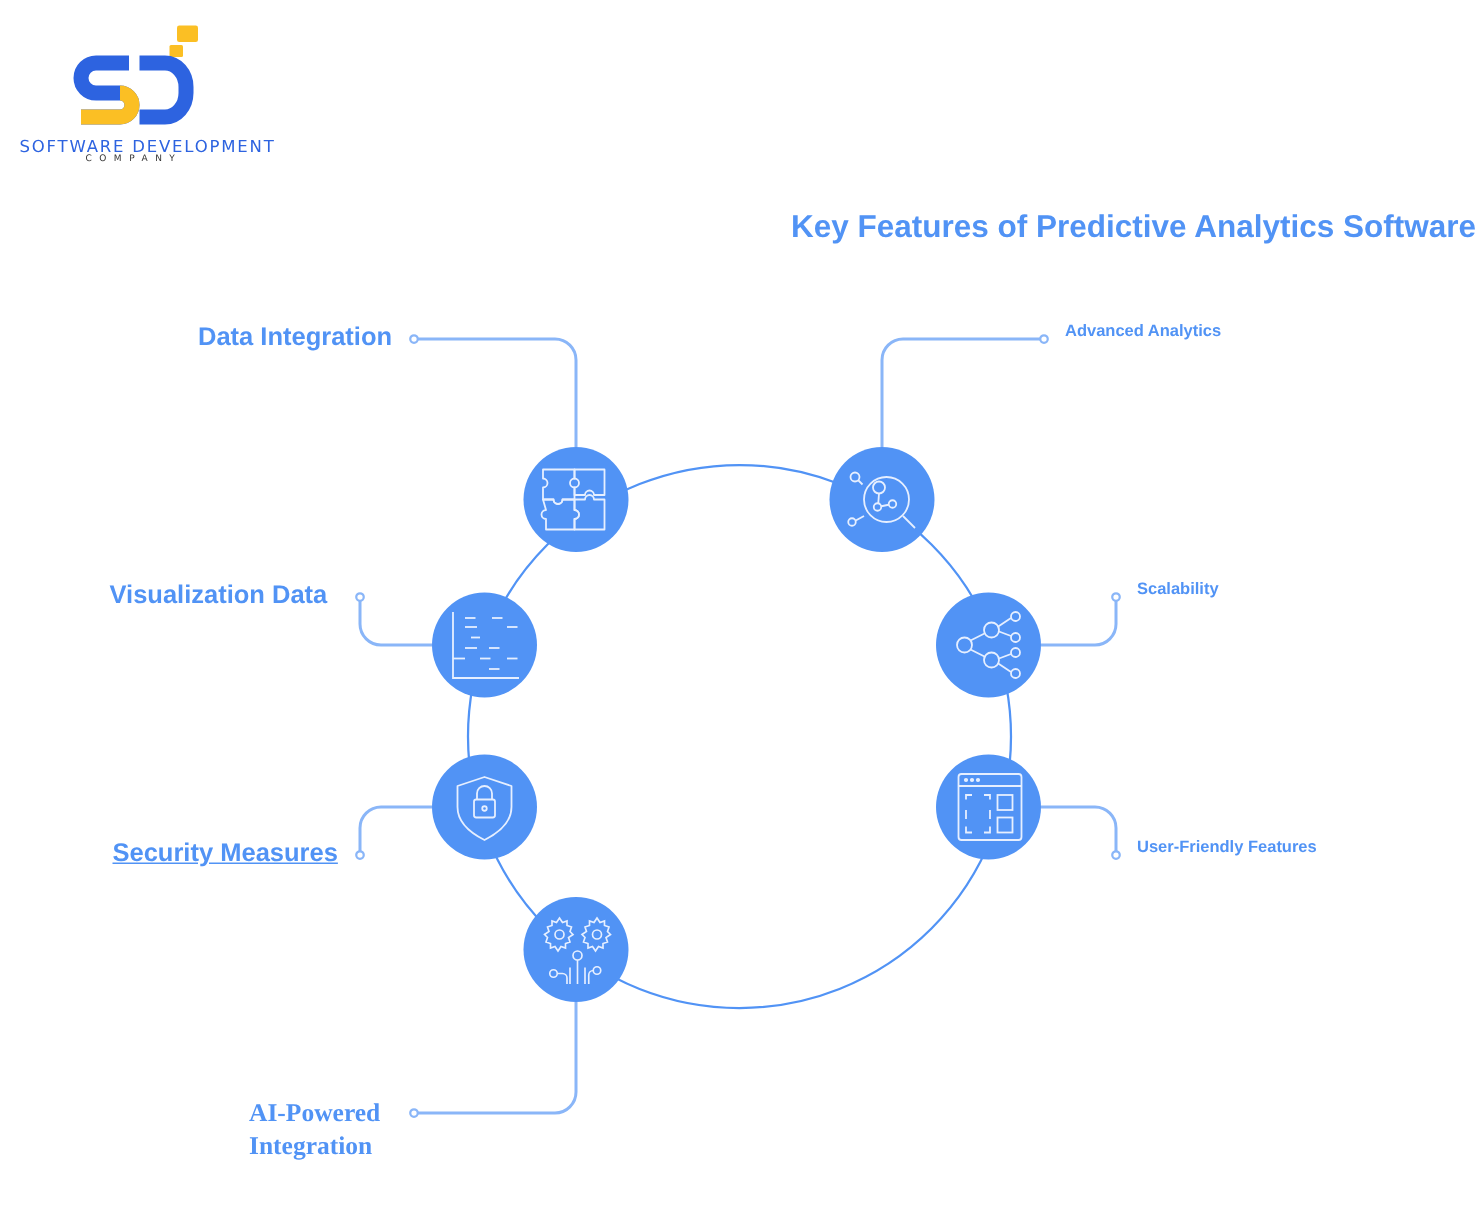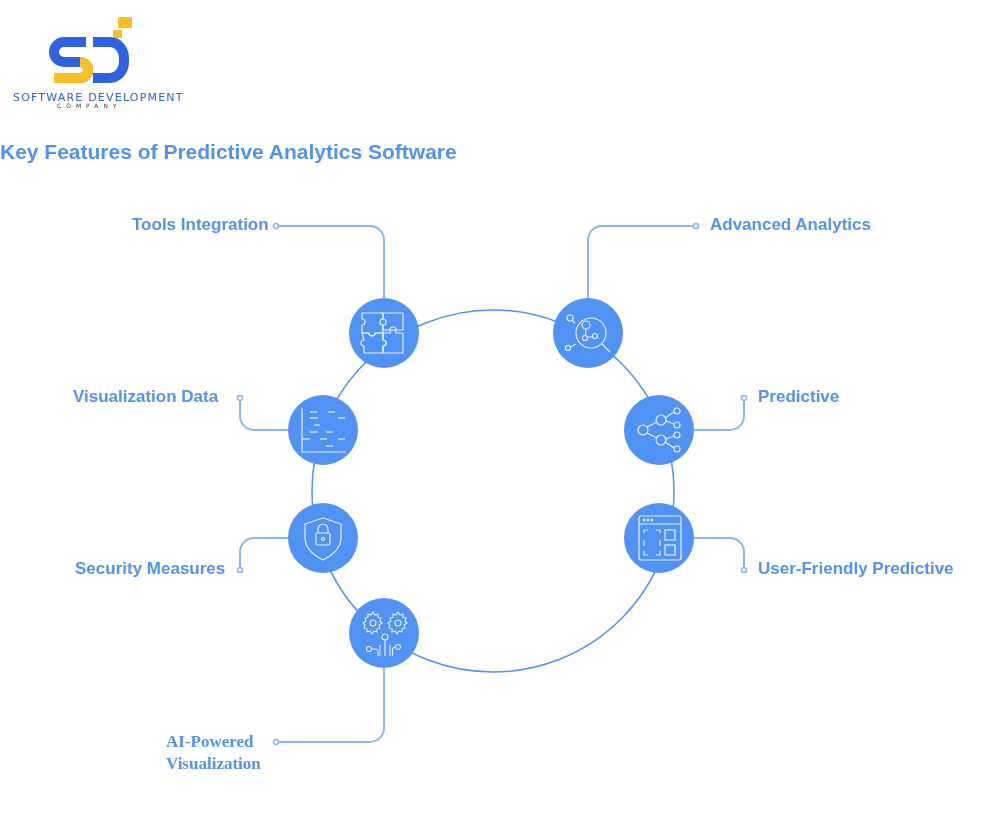--- a/index.html
+++ b/index.html
@@ -1,24 +1,24 @@
 <!DOCTYPE html>
 <html><head>
 <meta charset="utf-8">
 <style>
   html, body { margin:0; padding:0; background:#ffffff; }
   body { width:984px; height:814px; position:relative; overflow:hidden; font-family:"Liberation Sans", sans-serif; }
   .logo { position:absolute; left:0; top:0; width:200px; height:120px; }
   .logo-text { position:absolute; left:13px; top:91px; font-family:"DejaVu Sans", sans-serif; font-weight:normal; font-size:11px; letter-spacing:1.2px; color:#2d63e0; white-space:nowrap; }
   .logo-sub { position:absolute; left:57px; top:102px; font-family:"DejaVu Sans", sans-serif; font-size:6px; letter-spacing:5px; color:#333; white-space:nowrap; }
-  .title { position:absolute; left:0; width:984px; top:140px; text-align:left; font-weight:bold; font-size:21px; color:#5193f5; }
+  .title { position:absolute; left:0; width:984px; top:140px; text-align:right; font-weight:bold; font-size:21px; color:#5193f5; }
   svg.diagram { position:absolute; left:0; top:0; }
   .label { position:absolute; font-weight:bold; color:#5193f5; white-space:nowrap; }
   .lg { font-size:17px; }
-  .sm { font-size:17px; }
+  .sm { font-size:11px; }
 </style>
 </head>
 <body>
 
 <div class="logo">
   <svg width="200" height="90" viewBox="0 0 200 90">
 
     <rect x="118" y="17" width="14" height="11" rx="1.5" fill="#fbbf24"></rect>
     <rect x="113" y="30" width="9" height="8" rx="1" fill="#fbbf24"></rect>
 
@@ -168,22 +168,22 @@
       <line x1="380" y1="645" x2="380" y2="656"></line>
       <line x1="390" y1="645" x2="390" y2="656"></line>
       <circle cx="369" cy="649" r="2.5"></circle>
       <path d="M371.5 649 H375 a3 3 0 0 1 3 3 V656"></path>
       <circle cx="398" cy="647" r="2.5"></circle>
       <path d="M395.5 647 a3 3 0 0 0 -3 3 V656"></path>
     </g>
   </g>
 </svg>
 
-<div class="label lg" style="left:132px; top:215px;">Tools Integration</div>
+<div class="label lg" style="left:132px; top:215px;">Data Integration</div>
 <div class="label sm" style="left:710px; top:215px;">Advanced Analytics</div>
 <div class="label lg" style="left:73px; top:387px;">Visualization Data</div>
-<div class="label sm" style="left:758px; top:387px;">Predictive</div>
-<div class="label lg" style="left:75px; top:559px;">Security Measures</div>
-<div class="label sm" style="left:758px; top:559px;">User-Friendly Predictive</div>
+<div class="label sm" style="left:758px; top:387px;">Scalability</div>
+<div class="label lg" style="left:75px; top:559px;text-decoration:underline;">Security Measures</div>
+<div class="label sm" style="left:758px; top:559px;">User-Friendly Features</div>
 <div class="label lg" style="left:166px; top:731px; line-height:22px;font-family:Liberation Serif, serif;">
   <div>AI-Powered</div>
-  <div>Visualization</div>
+  <div>Integration</div>
 </div>
 
 </body></html>

